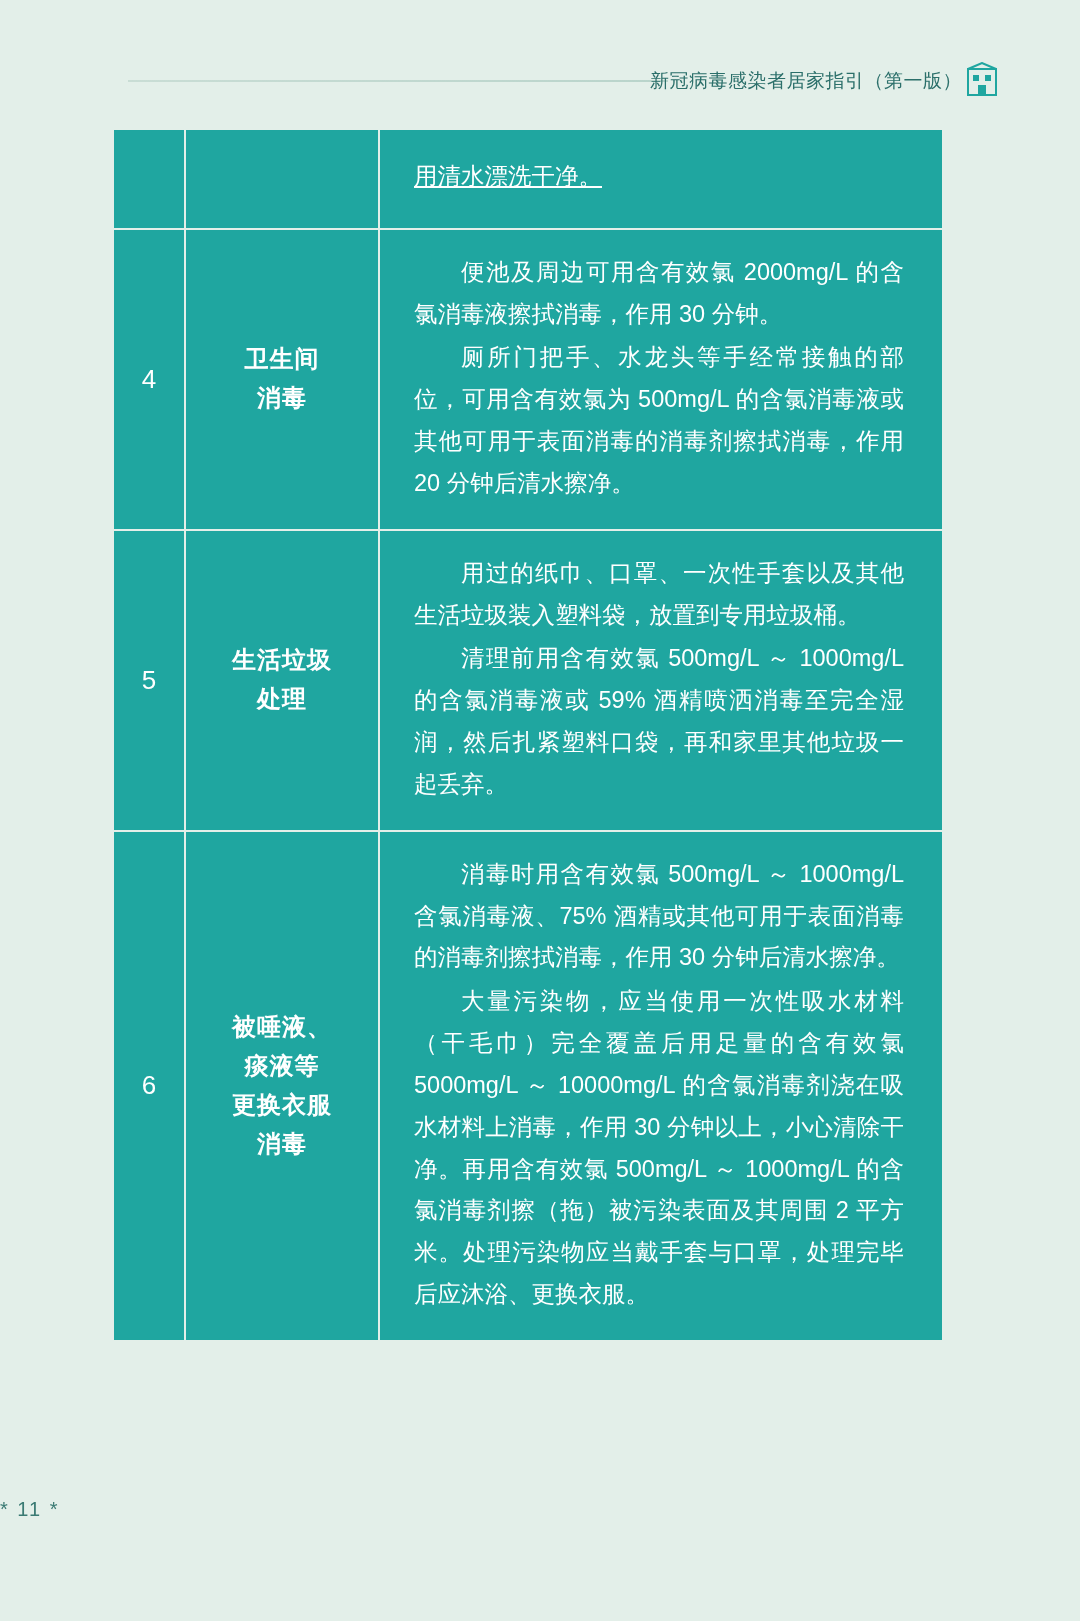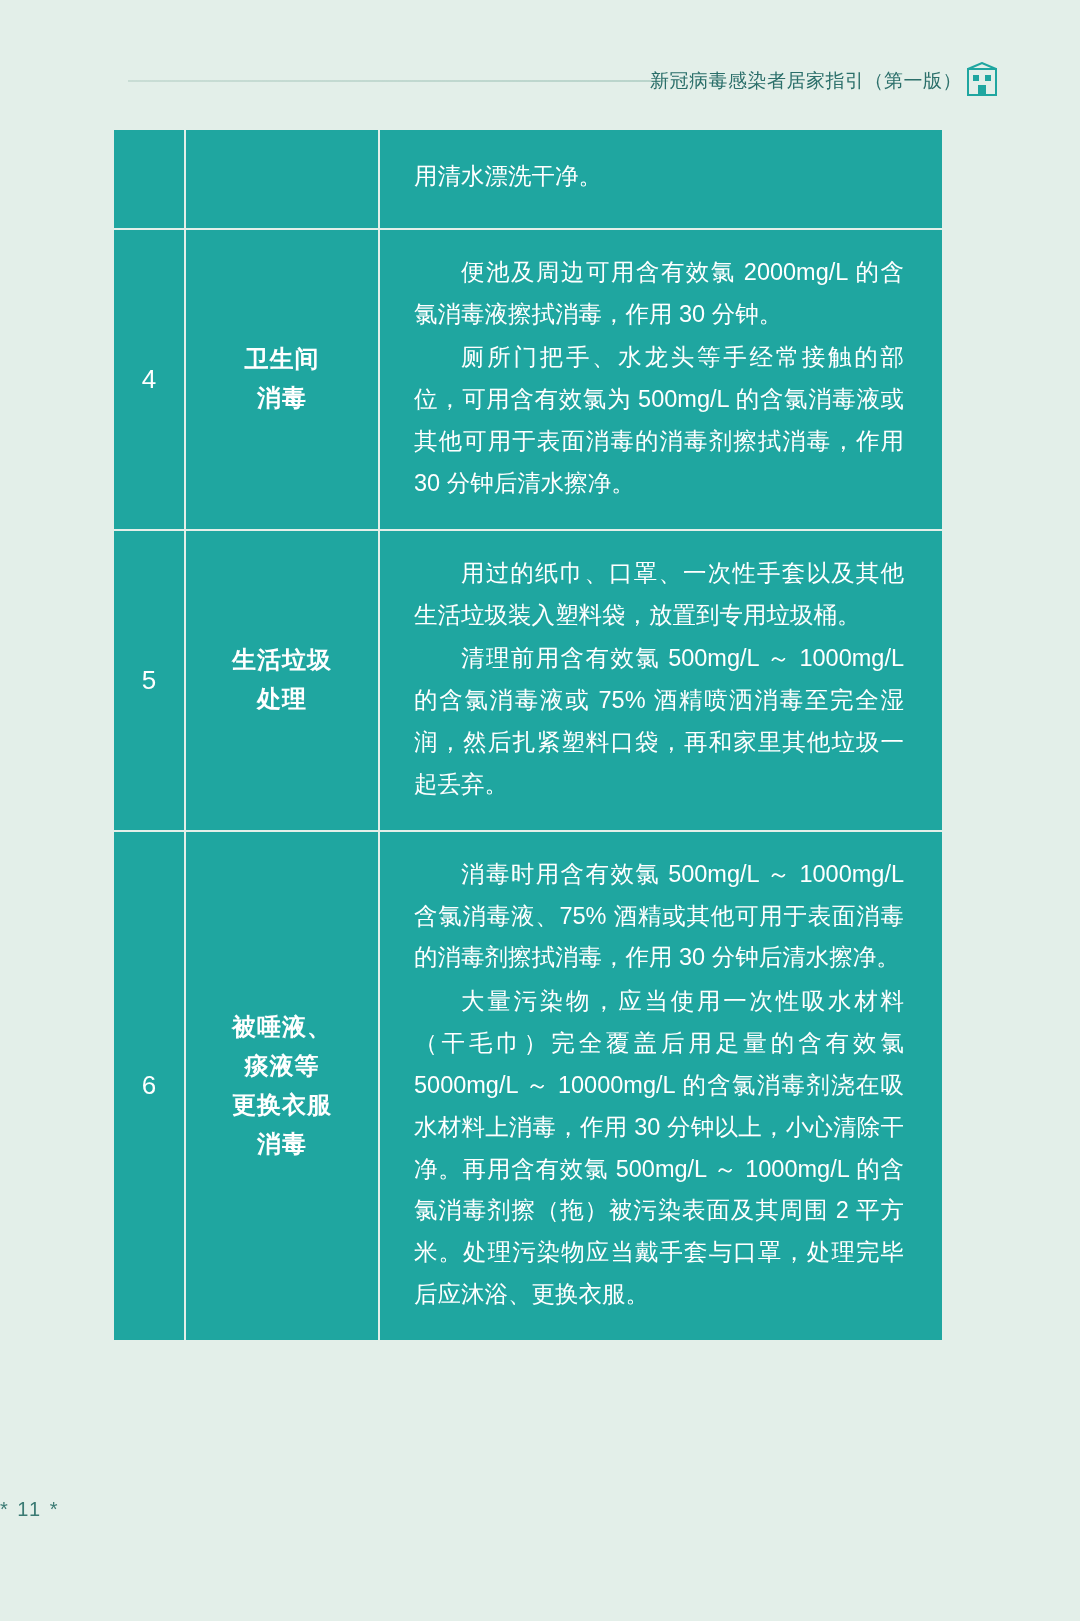--- a/index.html
+++ b/index.html
@@ -90,20 +90,21 @@
     line-height: 1.78;
     text-align: justify;
     text-justify: inter-ideograph;
   }
   td.col-body p {
     margin: 0;
     text-indent: 2em;
   }
   td.col-body p.no-indent {
     text-indent: 0;
+    text-decoration: underline;
   }
   td.col-body p + p {
     margin-top: 2px;
   }
   .row-cont td.col-body {
     padding-top: 26px;
     padding-bottom: 30px;
   }
 
   
@@ -148,33 +149,33 @@
       </tr>
 
       <tr>
         <td class="col-num">4</td>
         <td class="col-cat">
           <div>卫生间</div>
           <div>消毒</div>
         </td>
         <td class="col-body">
           <p>便池及周边可用含有效氯 2000mg/L 的含氯消毒液擦拭消毒，作用 30 分钟。</p>
-          <p>厕所门把手、水龙头等手经常接触的部位，可用含有效氯为 500mg/L 的含氯消毒液或其他可用于表面消毒的消毒剂擦拭消毒，作用 30 分钟后清水擦净。</p>
+          <p>厕所门把手、水龙头等手经常接触的部位，可用含有效氯为 500mg/L 的含氯消毒液或其他可用于表面消毒的消毒剂擦拭消毒，作用 20 分钟后清水擦净。</p>
         </td>
       </tr>
 
       <tr>
         <td class="col-num">5</td>
         <td class="col-cat">
           <div>生活垃圾</div>
           <div>处理</div>
         </td>
         <td class="col-body">
           <p>用过的纸巾、口罩、一次性手套以及其他生活垃圾装入塑料袋，放置到专用垃圾桶。</p>
-          <p>清理前用含有效氯 500mg/L ～ 1000mg/L 的含氯消毒液或 75% 酒精喷洒消毒至完全湿润，然后扎紧塑料口袋，再和家里其他垃圾一起丢弃。</p>
+          <p>清理前用含有效氯 500mg/L ～ 1000mg/L 的含氯消毒液或 59% 酒精喷洒消毒至完全湿润，然后扎紧塑料口袋，再和家里其他垃圾一起丢弃。</p>
         </td>
       </tr>
 
       <tr>
         <td class="col-num">6</td>
         <td class="col-cat">
           <div>被唾液、</div>
           <div>痰液等</div>
           <div>更换衣服</div>
           <div>消毒</div>

